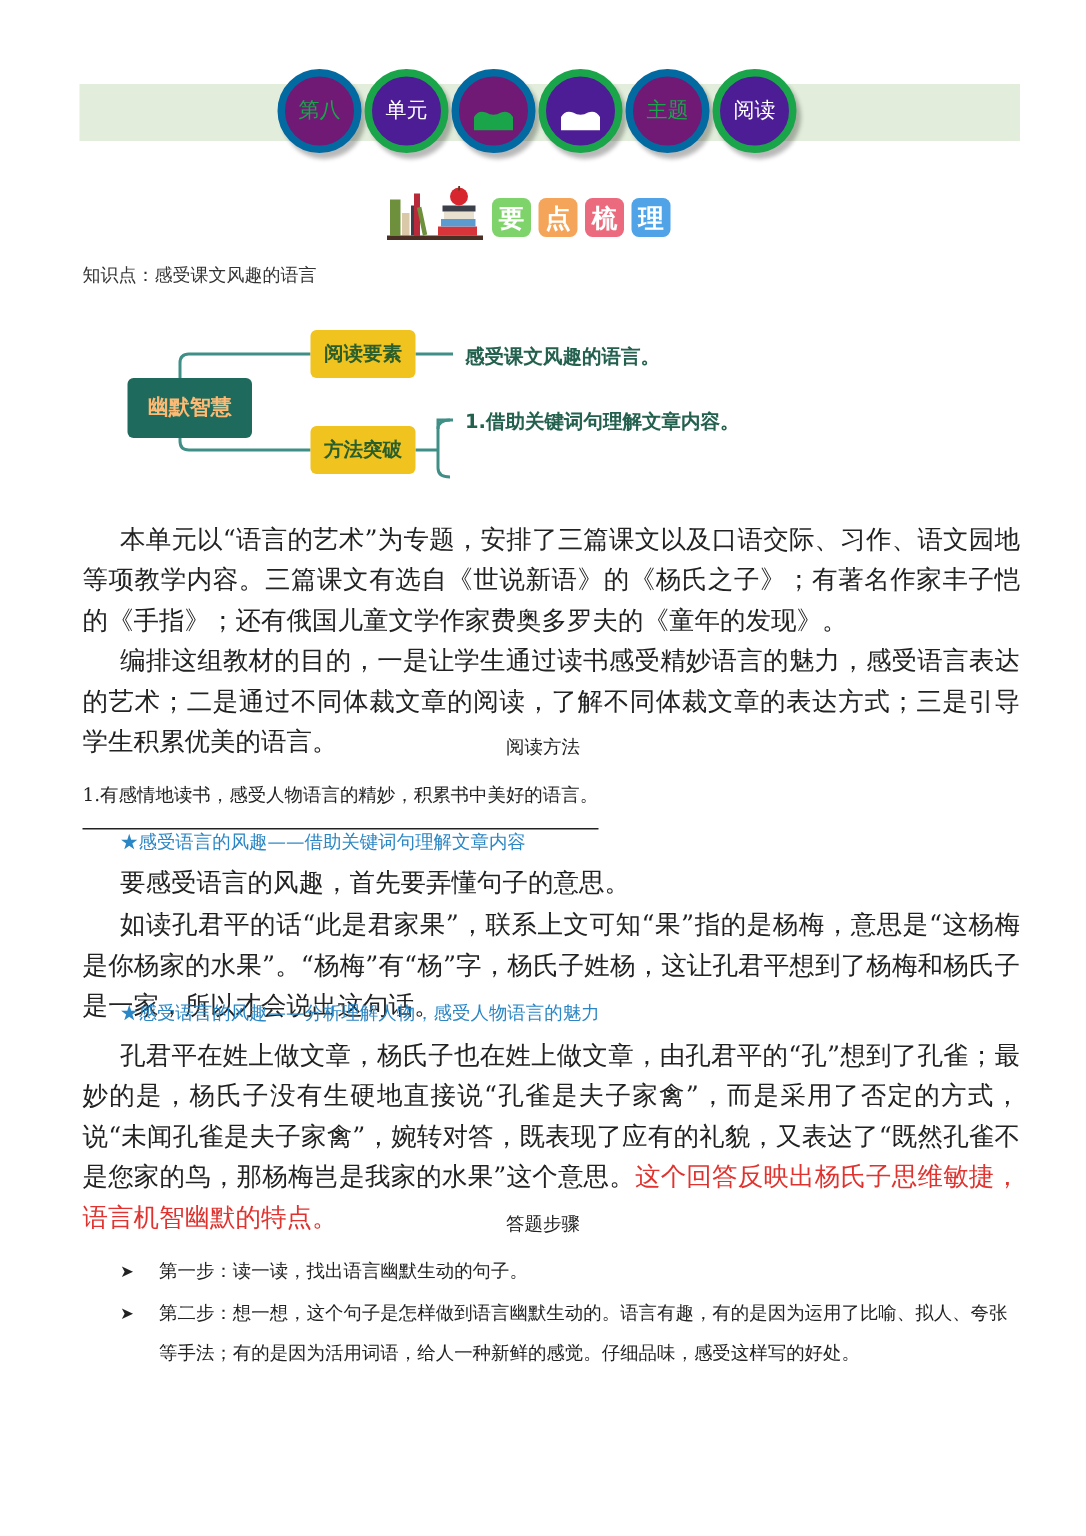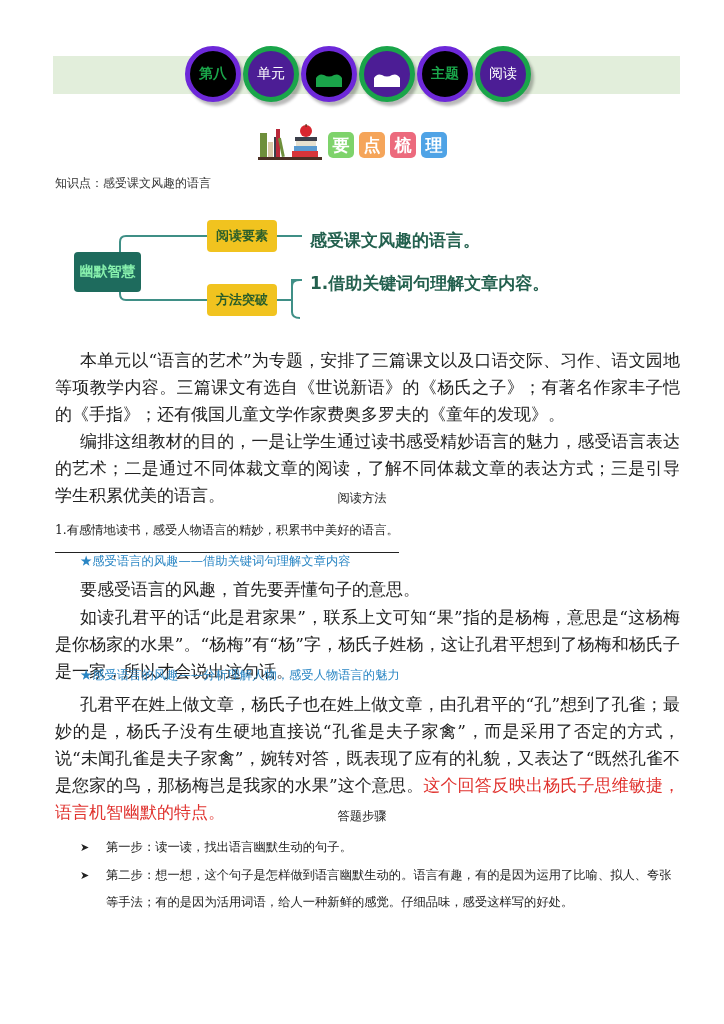--- a/index.html
+++ b/index.html
@@ -6,44 +6,44 @@
   html, body { width: 724px; height: 1024px; background: #ffffff; overflow: hidden; }
   body { position: relative; font-family: "DejaVu Serif", "Liberation Serif", serif; color: #222; }
 
   
   .banner { position: absolute; left: 53px; top: 56px; width: 627px; height: 38px; background: #e2eedb; }
   .circles { position: absolute; left: 185px; top: 46px; height: 58px; display: flex; }
   .circle { width: 56px; height: 56px; border-radius: 50%; margin-right: 2px; position: relative;
             display: flex; align-items: center; justify-content: center;
             font-family: "DejaVu Sans", sans-serif; font-size: 14px;
             box-shadow: 3px 4px 3px rgba(0,0,0,0.28); }
-  .circle.outline { background: #000000; border: 5px solid #6d28d9; color: #1aa54a; font-weight: bold; }
+  .circle.outline { background: #701a75; border: 5px solid #0369a1; color: #1aa54a; }
   .circle.filled { background: #4c1d95; border: 5px solid #1aa54a; color: #ffffff; }
   .bump { position: absolute; bottom: 10px; left: 50%; transform: translateX(-50%); width: 26px; height: 14px; }
   .bump svg { display: block; }
 
   
   .section-title { position: absolute; left: 258px; top: 124px; height: 36px; display: flex; align-items: flex-end; }
   .books { width: 64px; height: 36px; margin-right: 6px; }
   .title-chars { display: flex; gap: 5px; margin-bottom: 2px; }
   .tchar { width: 26px; height: 26px; border-radius: 5px; color: #fff; font-family: "DejaVu Sans", sans-serif;
            font-weight: bold; font-size: 17px; display: flex; align-items: center; justify-content: center; }
 
   
   .kp { position: absolute; left: 55px; top: 175px; font-size: 12px; color: #333; }
 
   
   .mindmap { position: absolute; left: 70px; top: 210px; width: 470px; height: 115px; }
-  .mm-root { position: absolute; left: 4px; top: 42px; width: 67px; height: 40px; background: #1e6b5d; border-radius: 4px;
-             color: #86efac; font-family: "DejaVu Sans", sans-serif; font-weight: bold; font-size: 14px;
+  .mm-root { position: absolute; left: 15px; top: 42px; width: 83px; height: 40px; background: #1e6b5d; border-radius: 4px;
+             color: #fdba74; font-family: "DejaVu Sans", sans-serif; font-weight: bold; font-size: 14px;
              display: flex; align-items: center; justify-content: center; }
   .mm-node { position: absolute; left: 137px; width: 70px; height: 32px; background: #f1c31f; border-radius: 4px;
              color: #2a5e2a; font-family: "DejaVu Sans", sans-serif; font-weight: bold; font-size: 13px;
              display: flex; align-items: center; justify-content: center; }
-  .mm-leaf { position: absolute; color: #23604e; font-family: "DejaVu Sans", sans-serif; font-weight: bold; font-size: 17px; white-space: nowrap; }
+  .mm-leaf { position: absolute; color: #23604e; font-family: "DejaVu Sans", sans-serif; font-weight: bold; font-size: 13px; white-space: nowrap; }
   .mm-svg { position: absolute; left: 0; top: 0; }
 
   
   .para { position: absolute; left: 55px; width: 625px; font-size: 17px; line-height: 27px; color: #222; text-align: justify; }
   .indent { text-indent: 25px; }
   .center { position: absolute; left: 0; width: 724px; text-align: center; font-size: 12.3px; color: #222; }
   .heading-u { position: absolute; left: 55px; font-size: 12.3px; color: #222; border-bottom: 1.5px solid #222; padding-bottom: 13px; }
   .blue { position: absolute; left: 80px; font-size: 12.3px; color: #2a86c4; }
   .red { color: #e0322e; }
   .step { position: absolute; left: 80px; width: 600px; font-size: 12.3px; line-height: 27px; color: #222; }

